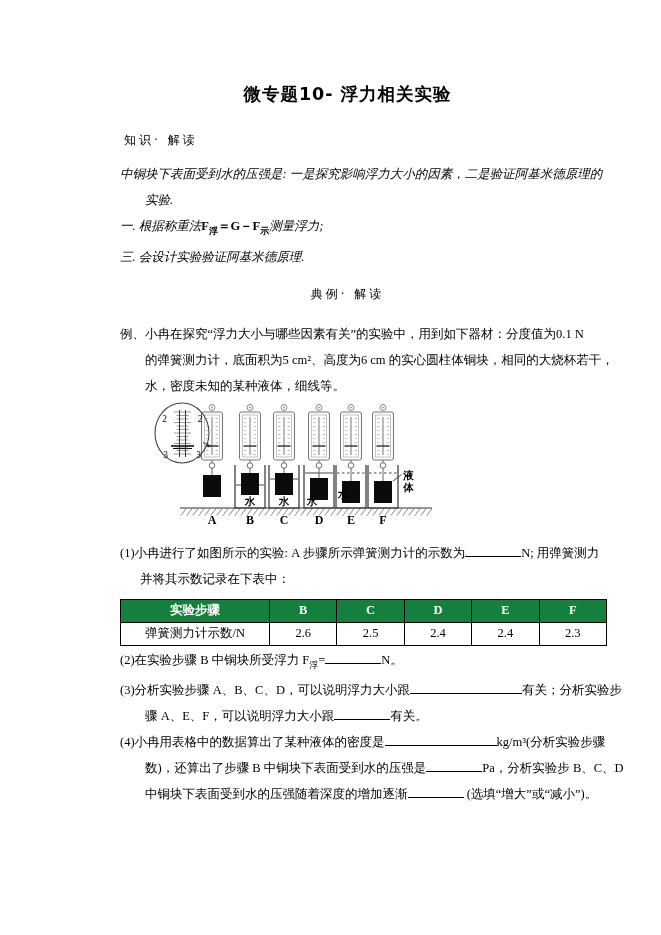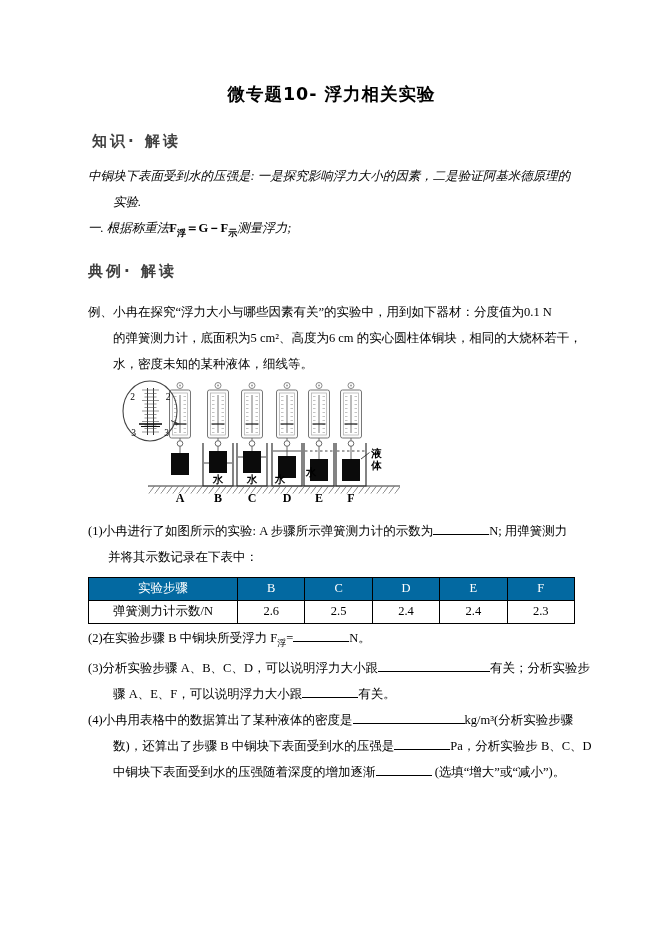--- a/index.html
+++ b/index.html
@@ -1,55 +1,55 @@
 <!DOCTYPE html>
 <html><head>
 <meta charset="utf-8">
 <style>
   html,body{margin:0;padding:0;background:#ffffff;}
   .page{
     position:relative;
     width:661px;height:935px;
     box-sizing:border-box;
-    padding:82px 86px 20px 88px;
+    padding:82px 86px 20px 120px;
     font-family:"Liberation Serif","DejaVu Sans",serif;
     font-size:12.5px;color:#000;background:#fff;
     overflow:hidden;
   }
   .doc-title{
     font-family:"DejaVu Sans","Liberation Sans",sans-serif;
     font-size:17.5px;font-weight:700;text-align:center;
     letter-spacing:1px;margin:0 0 26px 0;
   }
   .sec-head{
-    color:#404040;
+    color:#000000;
     font-family:"DejaVu Sans","Liberation Sans",sans-serif;
-    font-size:15px;font-weight:700;letter-spacing:3px;
+    font-size:12px;font-weight:400;letter-spacing:3px;
   }
   .head-left{margin:0 0 12px 4px;}
-  .head-center{text-align:left;margin:16px 0 18px 0;}
+  .head-center{text-align:center;margin:16px 0 18px 0;}
   .line{line-height:26px;white-space:nowrap;}
   .kai{font-style:italic;}
   .ind{padding-left:25px;}
   .ind-s{padding-left:8px;}
   .ind-m{padding-left:20px;}
   .formula{font-style:normal;font-weight:700;}
   sub{font-size:9px;}
   .blank{display:inline-block;border-bottom:1px solid #000;height:13px;vertical-align:baseline;}
   .b-s{width:56px;}
   .b-l{width:112px;}
   .figure{margin:3px 0 4px 32px;line-height:0;}
   table.data{
     border-collapse:collapse;width:487px;margin:7px 0 1px 0;
     text-align:center;font-size:12.5px;table-layout:fixed;
   }
   table.data th,table.data td{border:1px solid #000;padding:1px 0;height:20px;}
   table.data{border:1.5px solid #000;}
   table.data thead th{
-    background:#0369a1;color:#fff;font-weight:400;margin-top:8px;
+    background:#15803d;color:#fff;font-weight:700;margin-top:8px;
   }
   table.data .col0{width:148px;}
   svg text{font-family:"Liberation Serif","DejaVu Sans",serif;}
   .fig-label{font-size:12px;font-weight:bold;}
   .fig-water{font-size:10.5px;font-weight:bold;}
   .fig-liquid{font-size:10.5px;font-weight:bold;}
   .fig-inset-num{font-size:9.5px;}
 </style>
 </head>
 <body>
@@ -57,20 +57,21 @@
 <div class="page">
 
   <h1 class="doc-title">微专题10-  浮力相关实验</h1>
 
   <div class="sec-head head-left">知识· 解读</div>
 
   <div>
     <div class="line kai"><span>中铜块下表面受到水的压强是: 一是探究影响浮力大小的因素，二是验证阿基米德原理的</span></div>
     <div class="line kai ind"><span>实验.</span></div>
     <div class="line kai"><span>一. 根据称重法</span><span class="formula"><span>F</span><sub>浮</sub><span>＝G－F</span><sub>示</sub></span><span>测量浮力;</span></div>
+    <div class="line kai"><span>三. 会设计实验验证阿基米德原理.</span></div>
   </div>
 
   <div class="sec-head head-center">典例· 解读</div>
 
   <div>
     <div class="line"><span>例、小冉在探究“浮力大小与哪些因素有关”的实验中，用到如下器材：分度值为0.1 N</span></div>
     <div class="line ind"><span>的弹簧测力计，底面积为5 cm²、高度为6 cm 的实心圆柱体铜块，相同的大烧杯若干，</span></div>
     <div class="line ind"><span>水，密度未知的某种液体，细线等。</span></div>
   </div>
 

